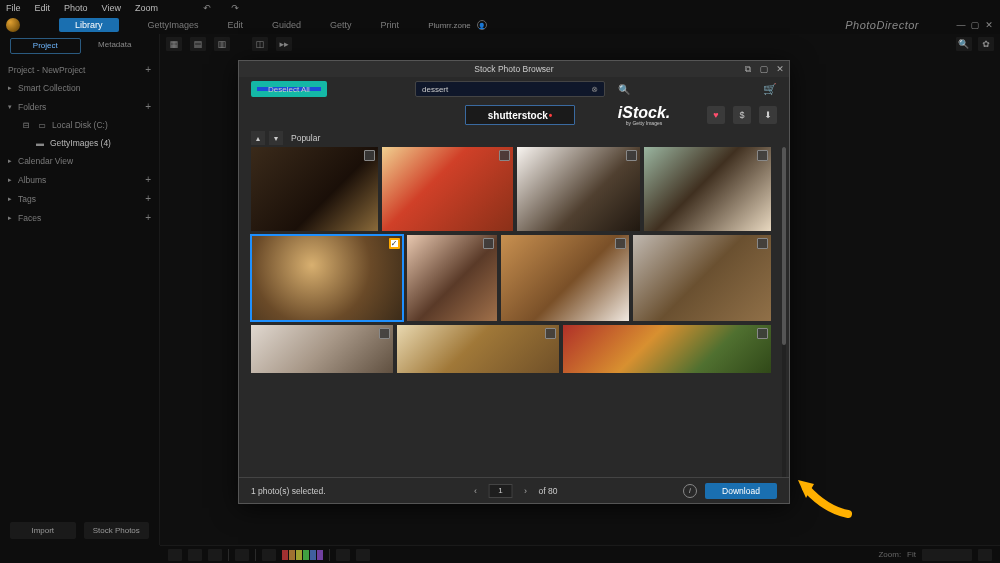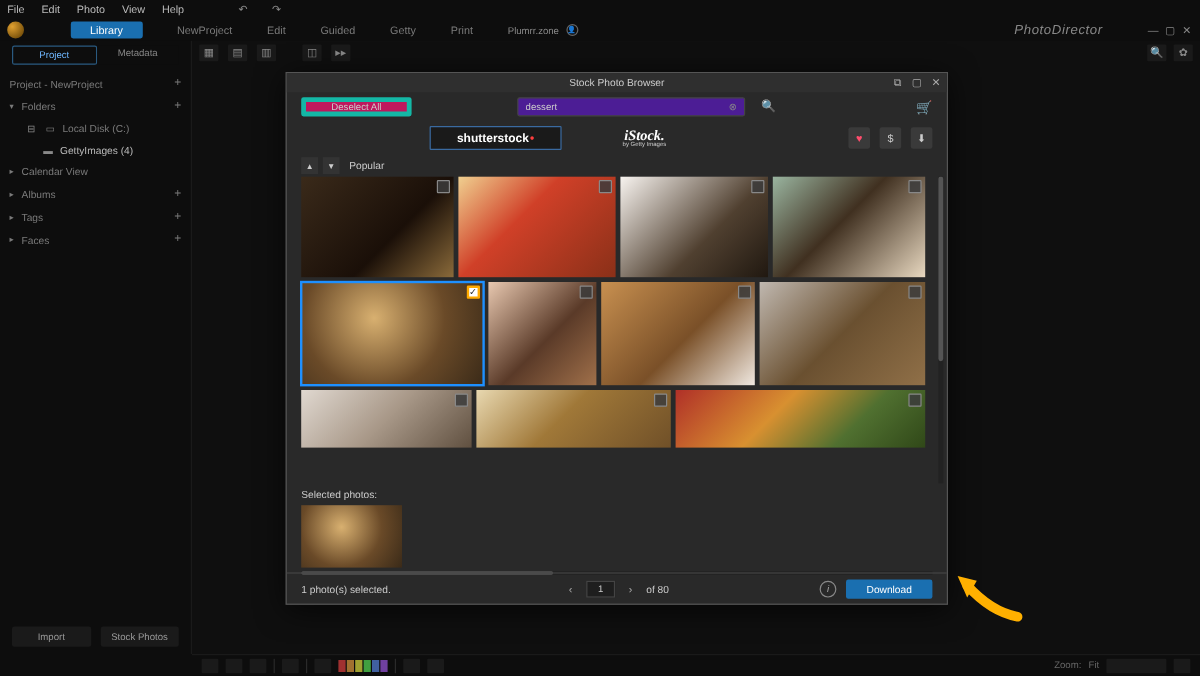--- a/index.html
+++ b/index.html
@@ -48,32 +48,32 @@
   .bottombar .sep { width:1px; height:12px; background:#2a2a2a; }
   .bottombar .rside { margin-left:auto; display:flex; gap:6px; align-items:center; font-size:8px; color:#666;}
 
   
   .modal { position:absolute; left:238px; top:60px; width:552px; height:444px; background:#292929; border:1px solid #555; box-shadow:0 4px 24px rgba(0,0,0,0.7); display:flex; flex-direction:column; }
   .m-title { height:16px; background:#2f2f2f; display:flex; align-items:center; justify-content:center; font-size:8.5px; color:#ccc; position:relative;}
   .m-title .m-ctrl { position:absolute; right:4px; display:flex; gap:6px; font-size:9px; color:#aaa;}
   .m-title .m-ctrl span { cursor:pointer; width:10px; text-align:center; }
 
   .m-row1 { height:24px; display:flex; align-items:center; padding:0 12px; gap:12px;}
-  .m-deselect { width:92px; height:16px; background:#be185d; border:4px solid #14b8a6; color:#ccc; font-size:8px; display:flex; align-items:center; justify-content:center; border-radius:2px; }
-  .m-search { flex:0 0 190px; margin-left:76px; height:16px; display:flex; align-items:center; background:#4c1d95; border:1px solid #444; border-radius:2px; padding:0 6px; position:relative;}
+  .m-deselect { width:76px; height:16px; background:#1d4ed8; border:6px solid #14b8a6; color:#ccc; font-size:8px; display:flex; align-items:center; justify-content:center; border-radius:2px; }
+  .m-search { flex:0 0 190px; margin-left:76px; height:16px; display:flex; align-items:center; background:#0f172a; border:1px solid #444; border-radius:2px; padding:0 6px; position:relative;}
   .m-search input { background:none; border:none; outline:none; color:#ccc; font-size:8px; flex:1;}
   .m-search .clr { color:#888; font-size:8px; cursor:pointer; }
   .m-search-btn { width:16px; height:16px; display:flex; align-items:center; justify-content:center; color:#ccc; font-size:10px; }
   .m-cart { margin-left:auto; color:#666; font-size:11px; }
 
   .m-row2 { height:28px; display:flex; align-items:center; padding:0 12px; gap:8px;}
   .brand-btn { width:110px; height:20px; display:flex; align-items:center; justify-content:center; color:#fff; font-size:10px; font-weight:bold; border-radius:1px;}
   .brand-btn.istock { flex-direction:column; line-height:1;}
   .brand-btn.istock small { font-size:5px; font-weight:normal; color:#ccc;}
-  .brand-row-left { flex:1; display:flex; justify-content:center; gap:14px;}
+  .brand-row-left { flex:1; display:flex; justify-content:flex-end; gap:14px;}
   .brand-shutter { background:#1a1a1a; border:1px solid #3a6aa0; }
   .heart-btn, .dollar-btn, .dl-btn-sm { width:18px; height:18px; background:#3a3a3a; display:flex; align-items:center; justify-content:center; font-size:9px; color:#ccc; border-radius:2px;}
   .heart-btn { color:#ff4d6d; }
 
   .m-row3 { height:18px; display:flex; align-items:center; padding:0 12px; gap:8px; font-size:8.5px; color:#ccc;}
   .m-sort-ctrl { display:flex; gap:4px;}
   .m-sort-ctrl span { width:14px; height:14px; background:#333; display:inline-flex; align-items:center; justify-content:center; font-size:8px;}
 
   .m-grid-wrap { flex:1; position:relative; overflow:hidden; padding:0 12px 0 12px;}
   .m-grid { display:flex; flex-direction:column; gap:4px; width:calc(100% - 6px);}
@@ -115,31 +115,31 @@
   .img-k{background:linear-gradient(135deg,#b03028,#d89030 40%,#507030 70%,#304818);}
 </style>
 </head>
 <body>
 
 <div class="menubar">
   <span>File</span>
   <span>Edit</span>
   <span>Photo</span>
   <span>View</span>
-  <span>Help</span>
+  <span>Zoom</span>
   <span style="width:14px"></span>
   <span class="icon">↶</span>
   <span class="icon">↷</span>
   <span class="spacer"></span>
 </div>
 
 <div class="modes">
   <span class="logo"></span>
   <span class="mode active">Library</span>
-  <span class="mode">NewProject</span>
+  <span class="mode">GettyImages</span>
   <span class="mode">Edit</span>
   <span class="mode">Guided</span>
   <span class="mode">Getty</span>
   <span class="mode">Print</span>
   <div class="user-area">
     <span>Plumrr.zone</span>
     <span style="width:10px;height:10px;border:1px solid #666;border-radius:50%;display:inline-flex;align-items:center;justify-content:center;font-size:6px;">👤</span>
   </div>
   <span class="right-brand">PhotoDirector</span>
   <div class="win-ctrl">
@@ -152,20 +152,24 @@
 <div class="main-row">
 
   <div class="sidebar">
     <div class="side-tabs">
       <div class="active">Project</div>
       <div>Metadata</div>
     </div>
     <div class="side-item">
       <span>Project - NewProject</span>
       <span class="plus">+</span>
+    </div>
+    <div class="side-item">
+      <span class="caret">▸</span>
+      <span>Smart Collection</span>
     </div>
     <div class="side-item">
       <span class="caret">▾</span>
       <span>Folders</span>
       <span class="plus">+</span>
     </div>
     <div class="side-item side-sub">
       <span class="icn">⊟</span>
       <span class="icn">▭</span>
       <span>Local Disk (C:)</span>
@@ -262,21 +266,21 @@
     <span class="m-cart">🛒</span>
   </div>
 
   <div class="m-row2">
     <div class="brand-row-left">
       <div class="brand-btn brand-shutter">
         <span style="font-family:sans-serif;">shutterstock</span>
         <span style="color:#ff3e3e;margin-left:1px;">•</span>
       </div>
       <div class="brand-btn istock">
-        <span style="font-style:italic;font-family:Liberation Serif, serif;font-size:12px;">iStock.</span>
+        <span style="font-style:italic;font-family:Liberation Sans, sans-serif;font-size:16px;">iStock.</span>
         <small>by Getty Images</small>
       </div>
     </div>
     <div class="heart-btn">♥</div>
     <div class="dollar-btn">$</div>
     <div class="dl-btn-sm">⬇</div>
   </div>
 
   <div class="m-row3">
     <div class="m-sort-ctrl">
@@ -326,31 +330,20 @@
           <div class="thumb img-k" style="width: 210px; height: 48px;">
             <div class="cb"></div>
           </div>
         </div>
       </div>
     <div class="m-scroll">
         <div class="sthumb"></div>
       </div>
   </div>
 
-  <div class="m-selected-row">
-    <span class="lbl">Selected photos:</span>
-    <div class="sel-strip-wrap">
-      <div class="sel-strip">
-        <div class="sel-thumb img-e" id="sel-thumb-0"></div>
-      </div>
-      <div class="m-scroll" style="top:auto;bottom:-2px;left:0;right:0;width:auto;height:3px;">
-          <div class="sthumb" style="width:40%;height:100%;"></div>
-        </div>
-    </div>
-  </div>
 
   <div class="m-footer" style="position:relative;">
     <span>1 photo(s) selected.</span>
     <div class="pager">
       <span class="pg-btn">‹</span>
       <input value="1" style="">
       <span class="pg-btn">›</span>
       <span>of 80</span>
     </div>
     <div class="info-ic">i</div>

